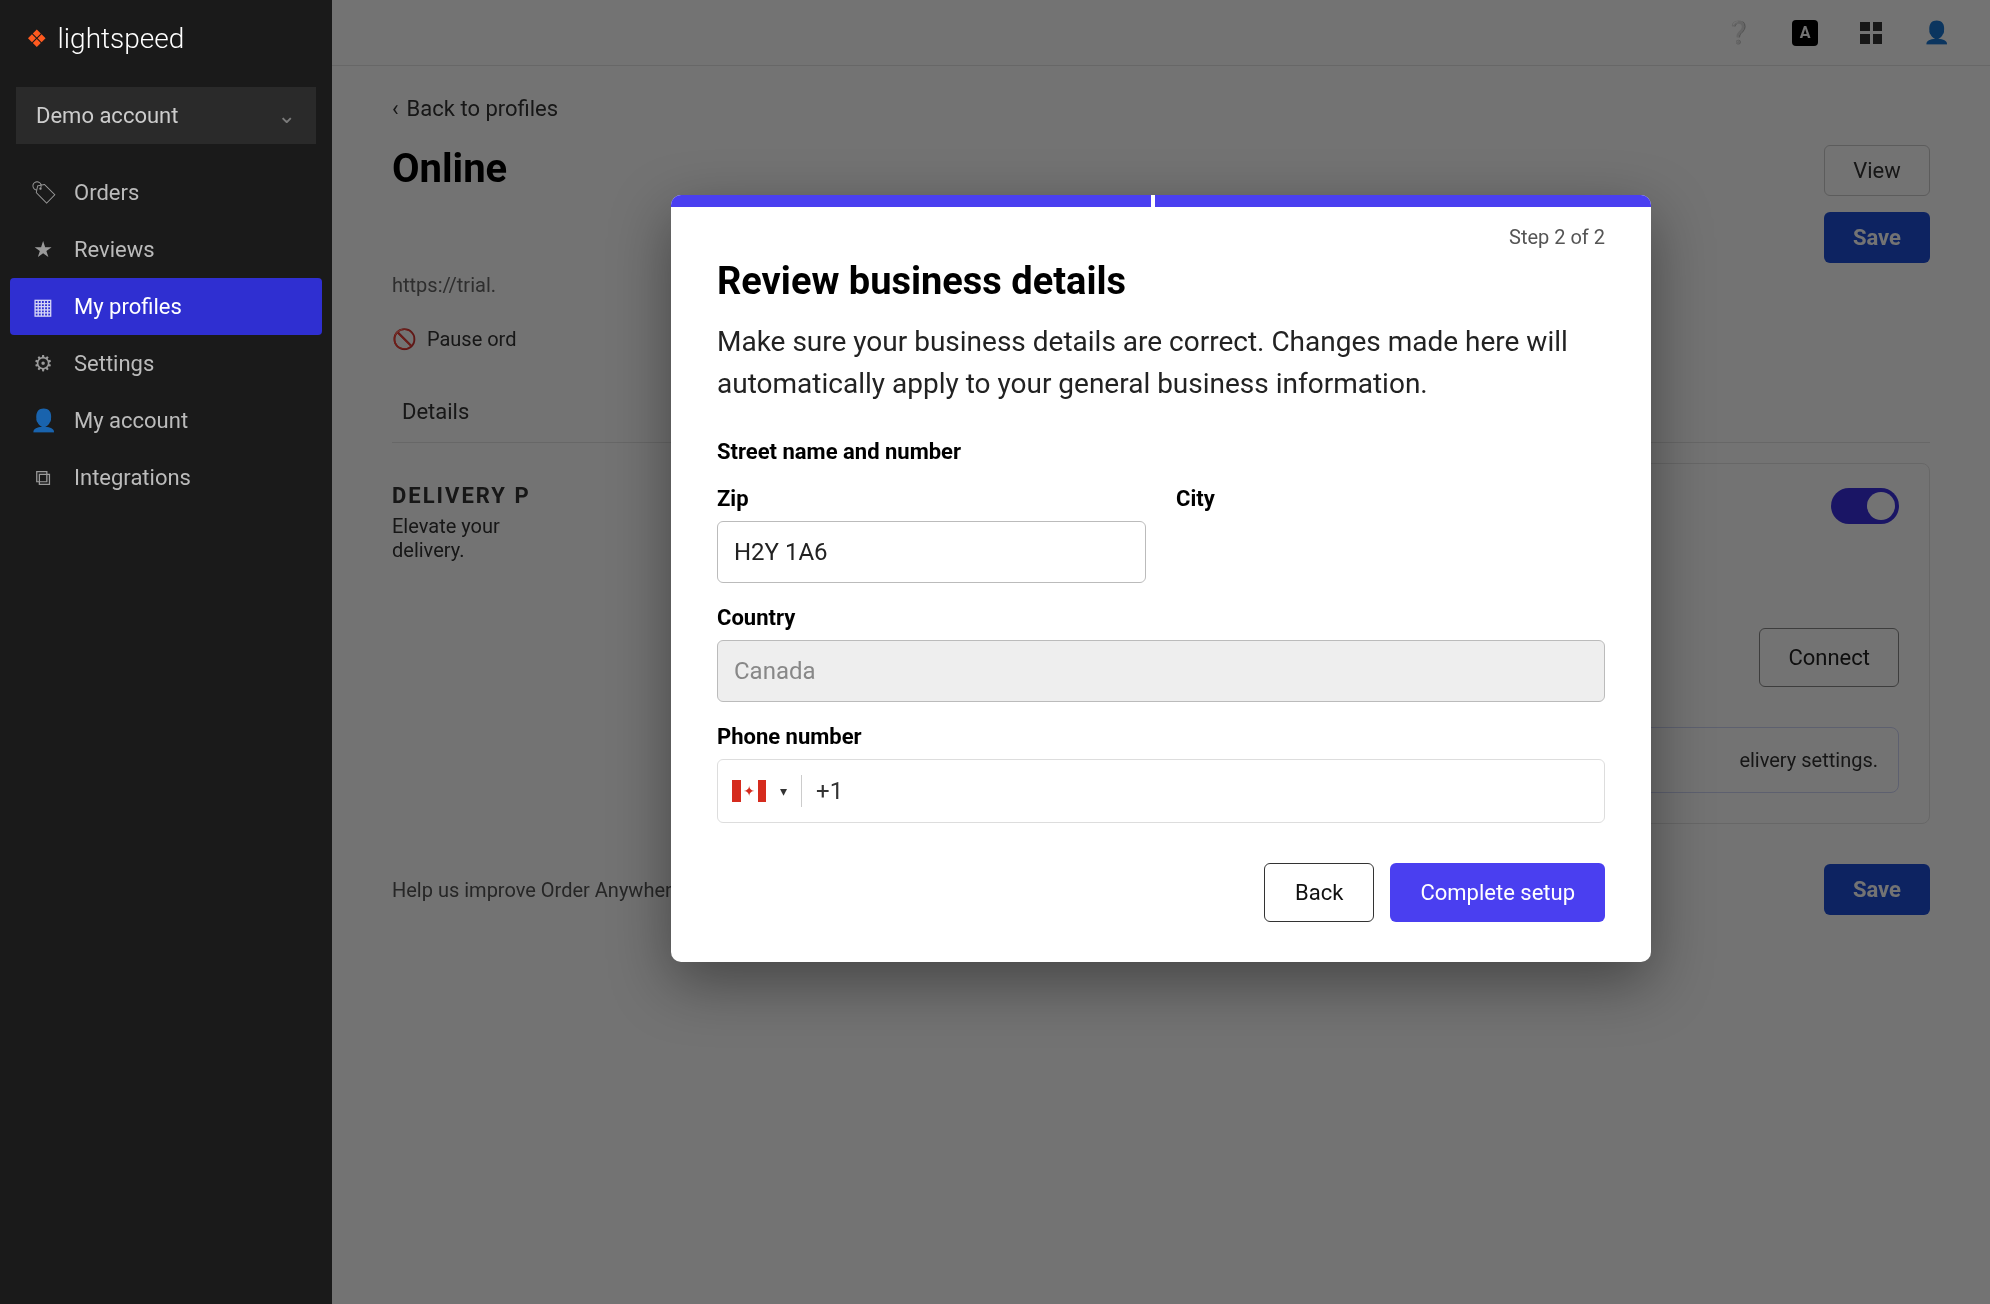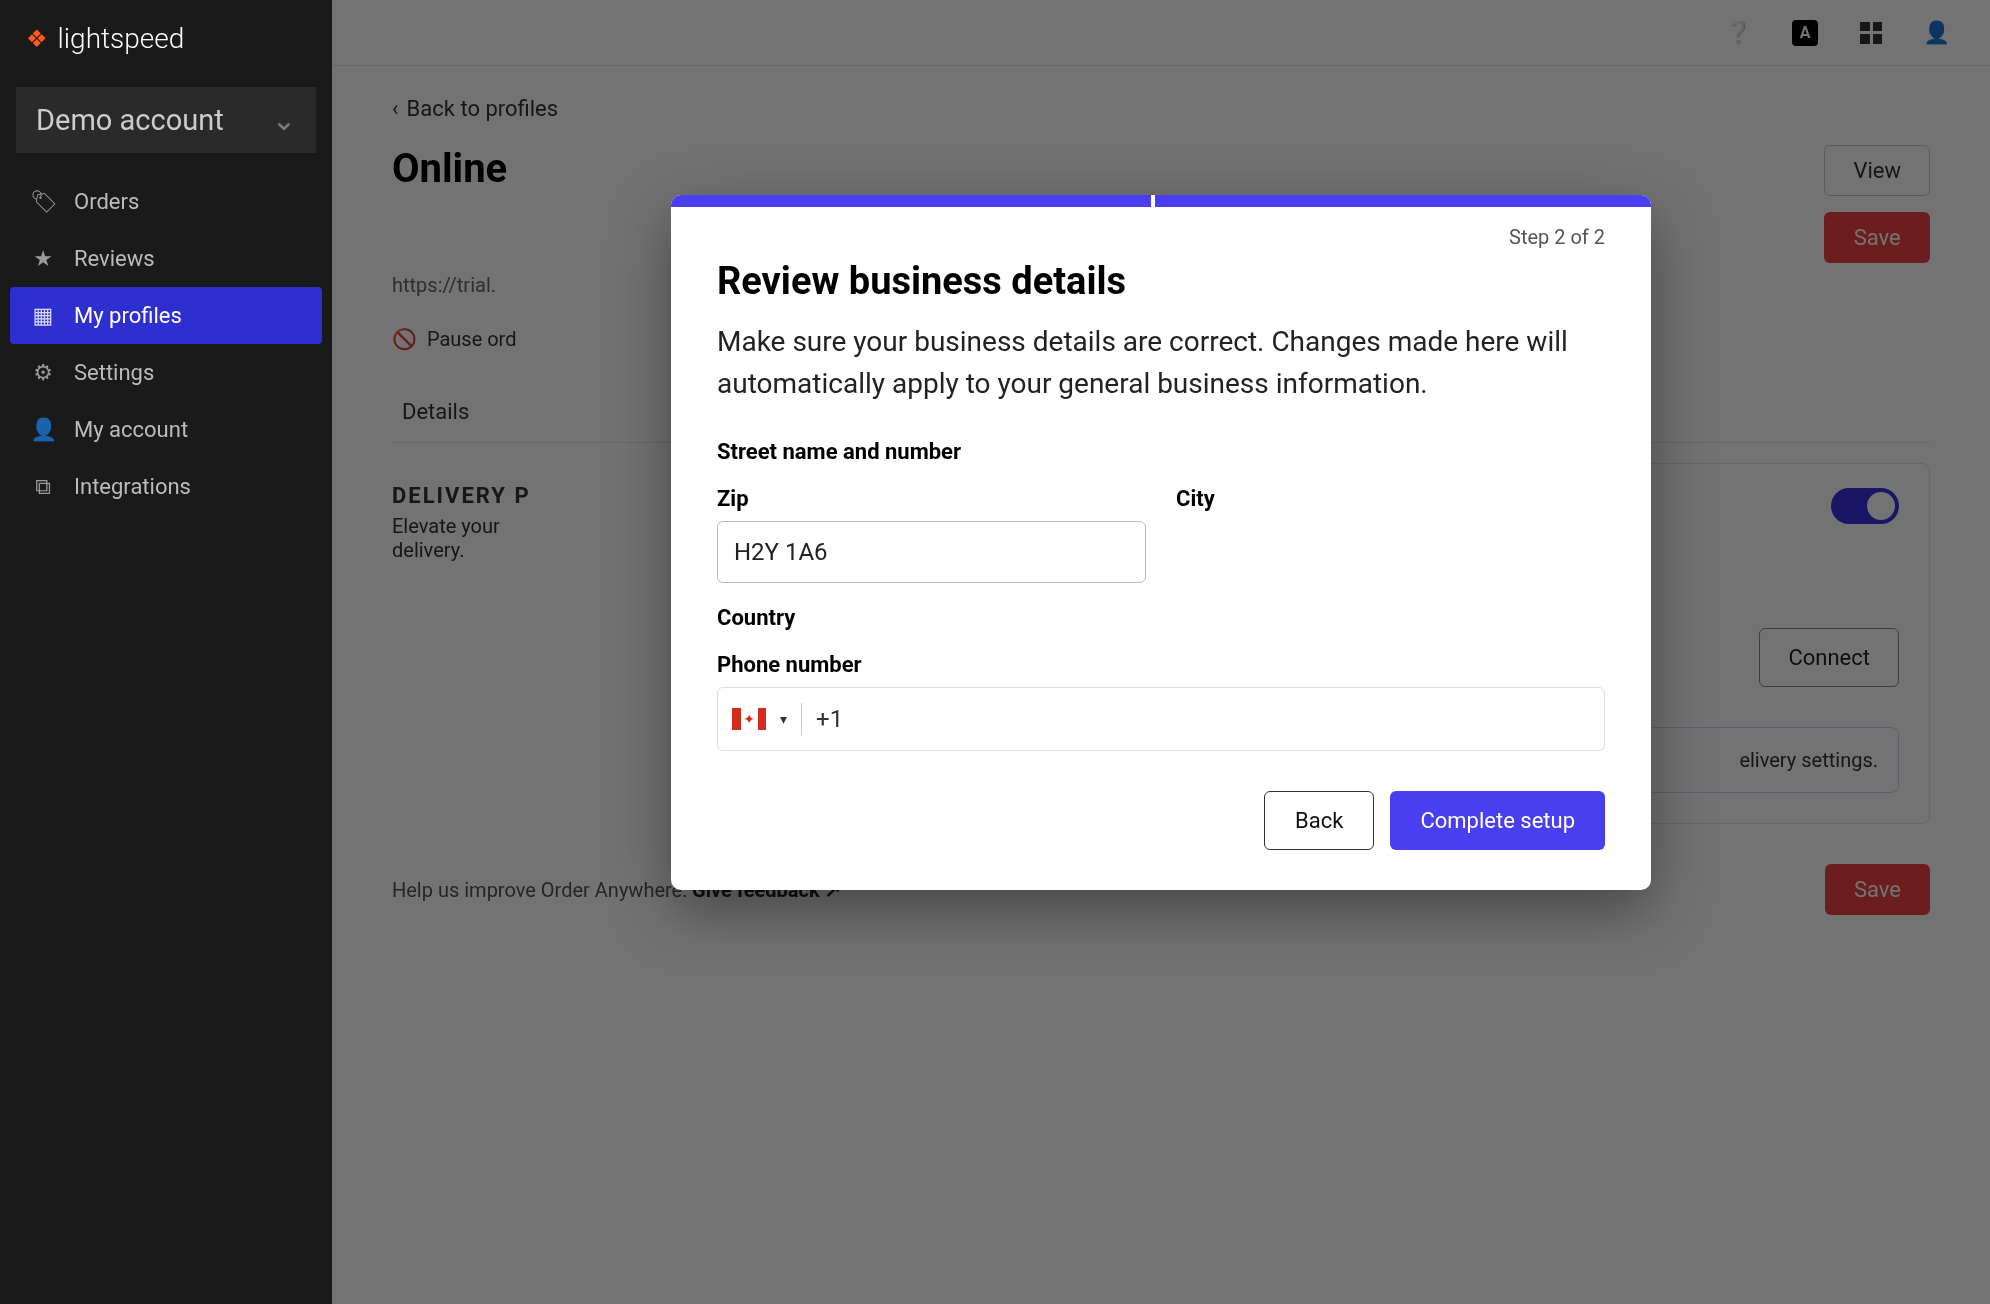--- a/index.html
+++ b/index.html
@@ -4,41 +4,41 @@
   <style>
     * { margin: 0; padding: 0; box-sizing: border-box; font-family: -apple-system, BlinkMacSystemFont, "Segoe UI", Roboto, Helvetica, Arial, sans-serif; }
     html, body { width: 100%; height: 100%; background: #f5f5f5; overflow: hidden; }
 
     .app { display: flex; width: 1990px; height: 1304px; transform-origin: top left; }
 
     
     .sidebar { width: 332px; background: #1a1a1a; color: #e0e0e0; display: flex; flex-direction: column; }
     .brand { display: flex; align-items: center; gap: 10px; padding: 22px 26px; font-size: 28px; font-weight: 300; color: #fff; }
     .brand .flame { color: #ff5a1f; font-size: 24px; }
-    .demo-account { margin: 10px 16px 20px; padding: 16px 20px; background: #2a2a2a; border-radius: 0; font-size: 29px; color: #ccc; display:flex; align-items:center; justify-content:space-between;}
+    .demo-account { margin: 10px 16px 20px; padding: 16px 20px; background: #2a2a2a; border-radius: 0; font-size: 22px; color: #ccc; display:flex; align-items:center; justify-content:space-between;}
     .nav { list-style: none; }
     .nav li { display: flex; align-items: center; gap: 18px; padding: 16px 30px; font-size: 22px; color: #bbb; cursor: pointer; }
     .nav li.active { background: #2f2fd1; color: #fff; border-radius: 4px; margin: 0 10px; padding-left: 20px; }
     .nav .ic { width: 26px; text-align: center; opacity: 0.8; }
 
     
     .main { flex: 1; background: #fff; position: relative; display:flex; flex-direction:column;}
     .topbar { height: 66px; border-bottom: 1px solid #e5e5e5; display: flex; align-items: center; justify-content: flex-end; gap: 40px; padding: 0 40px; color:#333;}
     .topbar .tb-ic { width: 26px; height: 26px; display:inline-flex; align-items:center; justify-content:center; font-size:22px;}
     .tb-a { background:#000; color:#fff; width:26px; height:26px; border-radius:4px; font-size:16px; font-weight:bold; display:flex; align-items:center; justify-content:center;}
     .tb-grid { display:grid; grid-template-columns: 1fr 1fr; grid-template-rows:1fr 1fr; gap:3px; width:22px; height:22px;}
     .tb-grid span{background:#333;}
     .content { padding: 30px 60px; flex:1; overflow:auto;}
     .back-link { display: flex; align-items: center; gap: 8px; color: #333; font-size: 22px; margin-bottom: 24px; cursor:pointer;}
     .page-header { display:flex; align-items:flex-start; justify-content:space-between; margin-bottom:10px;}
     .page-title { font-size: 40px; font-weight: 700; }
     .page-actions { display:flex; gap:16px;flex-direction:column;}
     .btn { padding: 12px 28px; border-radius: 6px; font-size: 22px; cursor:pointer; border:1px solid transparent;}
     .btn-outline { background:#fff; border:1px solid #ccc; color:#333;}
-    .btn-dark { background:#ef4444; color:#fff;}
+    .btn-dark { background:#1d4ed8; color:#fff;font-weight:bold;}
     .url { color:#666; font-size:20px; margin-bottom:30px;}
     .pause-row{display:flex; align-items:center; gap:10px; color:#333; font-size:20px; margin-bottom:30px;}
     .tabs { border-bottom:1px solid #e5e5e5; margin-bottom:40px;}
     .tab { display:inline-block; padding: 18px 10px; font-size:22px; color:#333;}
     .section-label{font-size:22px; letter-spacing:2px; color:#333; font-weight:700; margin-bottom:6px;}
     .section-desc{font-size:20px; color:#333; max-width:700px;}
     .panel { border:1px solid #e5e5e5; border-radius:8px; margin-top:-20px;}
     .panel-header{display:flex; justify-content:space-between; align-items:center; padding:24px 30px;}
     .toggle{width:68px; height:36px; background:#3a30e0; border-radius:20px; position:relative;}
     .toggle::after{content:''; position:absolute; right:4px; top:4px; width:28px; height:28px; background:#fff; border-radius:50%;}
@@ -208,20 +208,21 @@
               <label>Zip</label>
               <input type="text" value="H2Y 1A6" style="">
             </div>
             <div class="field">
               <label>City</label>
             </div>
           </div>
 
           <div class="field">
             <label>Country</label>
+            <div class="ro">Canada</div>
           </div>
 
           <div class="field">
             <label>Phone number</label>
             <div class="phone-wrap">
               <span class="flag"></span>
               <span class="caret">▾</span>
               <span class="vdiv"></span>
               <span style="font-size:24px;color:#333;">+1</span>
               <input type="text" value="" style="">

